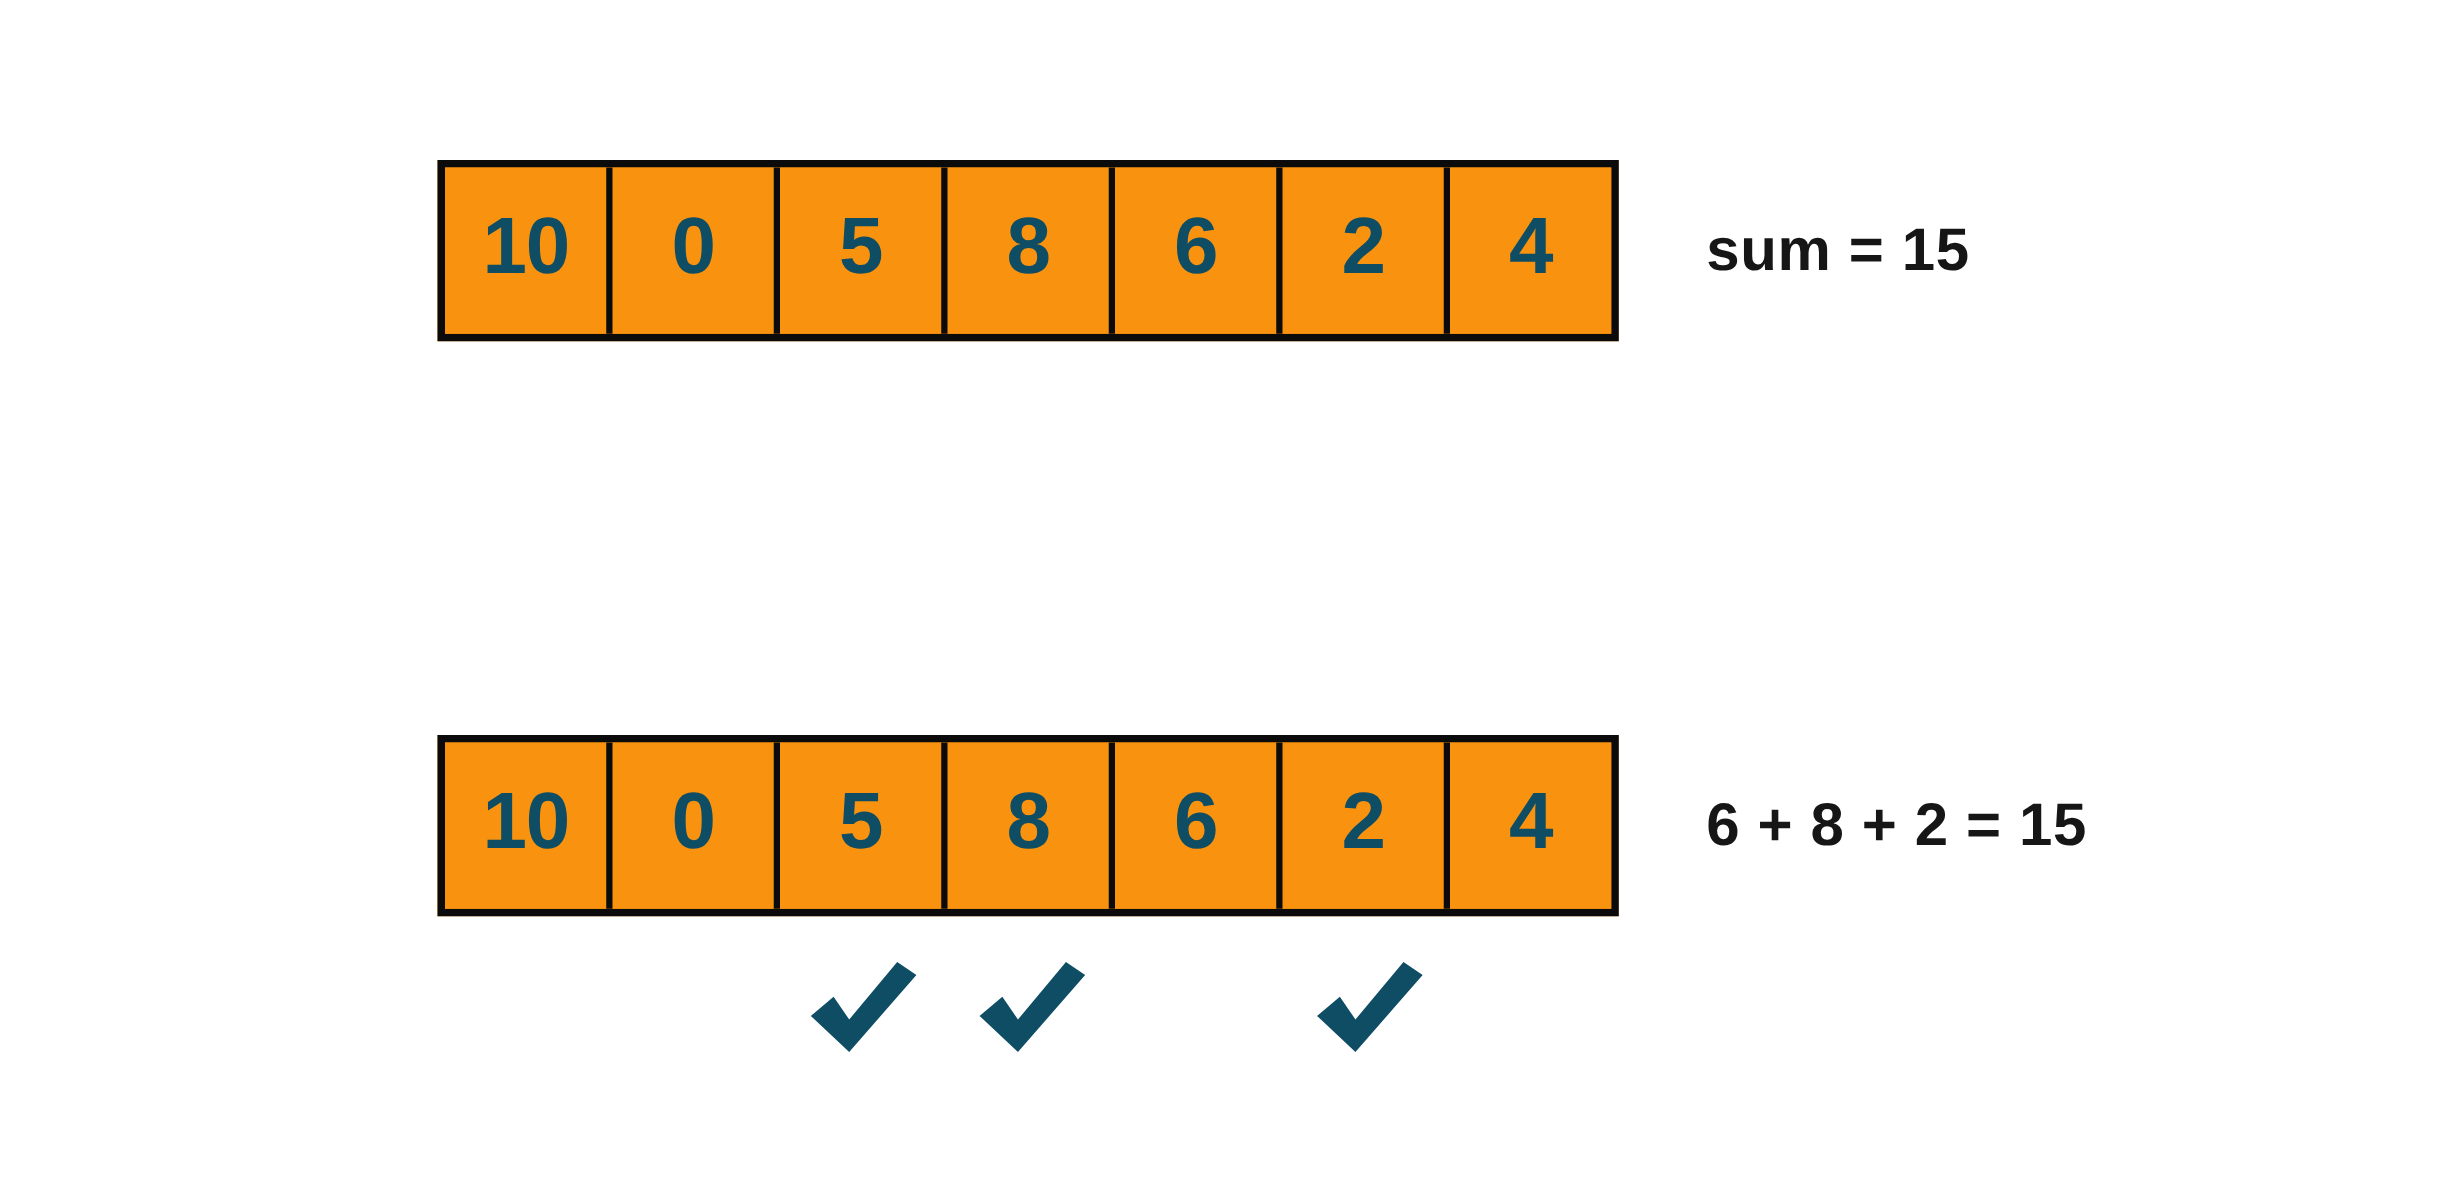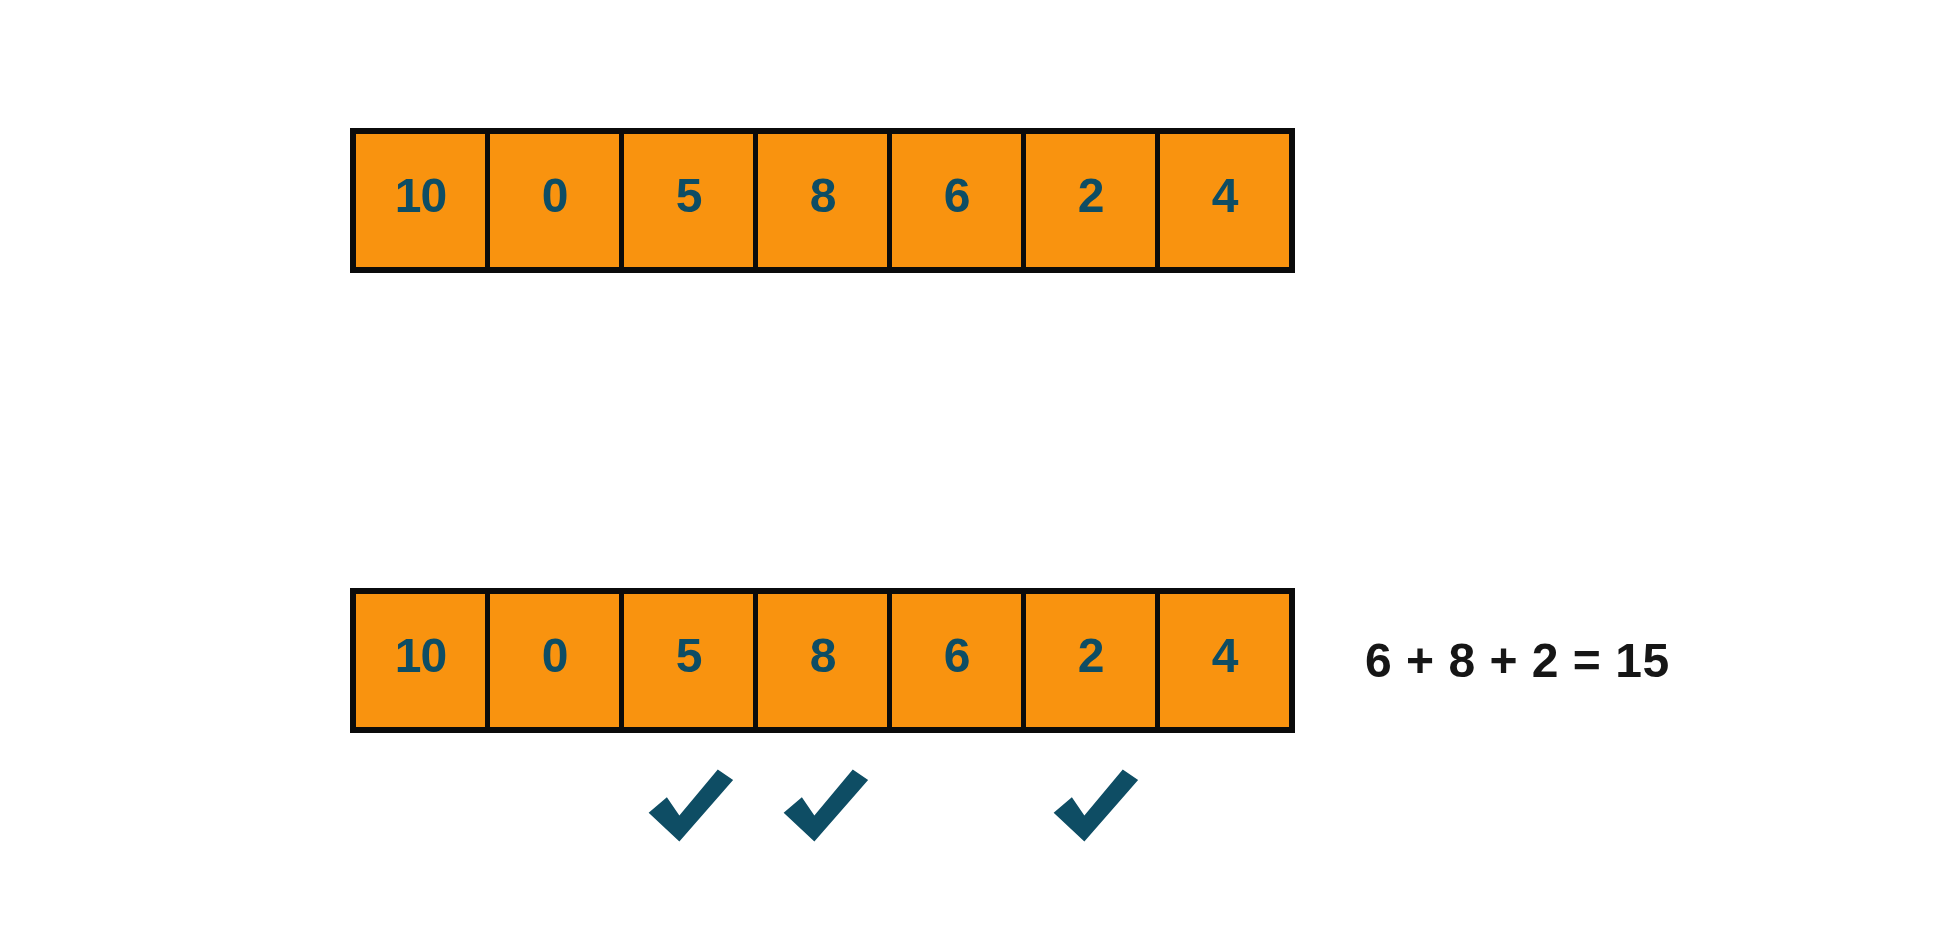--- a/index.html
+++ b/index.html
@@ -43,21 +43,21 @@
     flex: 1 1 0;
     border-left: 5px solid var(--cell-border);
     background: var(--cell-fill);
     display: flex;
     align-items: center;
     justify-content: center;
   }
   .cell:first-child { border-left: none; }
   .cell .digit {
     color: var(--digit);
-    font-size: 48px;
+    font-size: 64px;
     font-weight: 700;
     line-height: 1;
     padding-bottom: 10px;
     letter-spacing: -1px;
   }
 
   .side-label {
     margin-left: 70px;
     font-size: 48px;
     font-weight: 700;
@@ -105,20 +105,21 @@
       <div class="cell">
           <span class="digit">6</span>
         </div>
       <div class="cell">
           <span class="digit">2</span>
         </div>
       <div class="cell">
           <span class="digit">4</span>
         </div>
     </div>
+    <div class="side-label">sum = 15</div>
   </section>
 
   <section class="row row-bottom">
     <div class="array">
       <div class="cell">
           <span class="digit">10</span>
         </div>
       <div class="cell">
           <span class="digit">0</span>
         </div>

